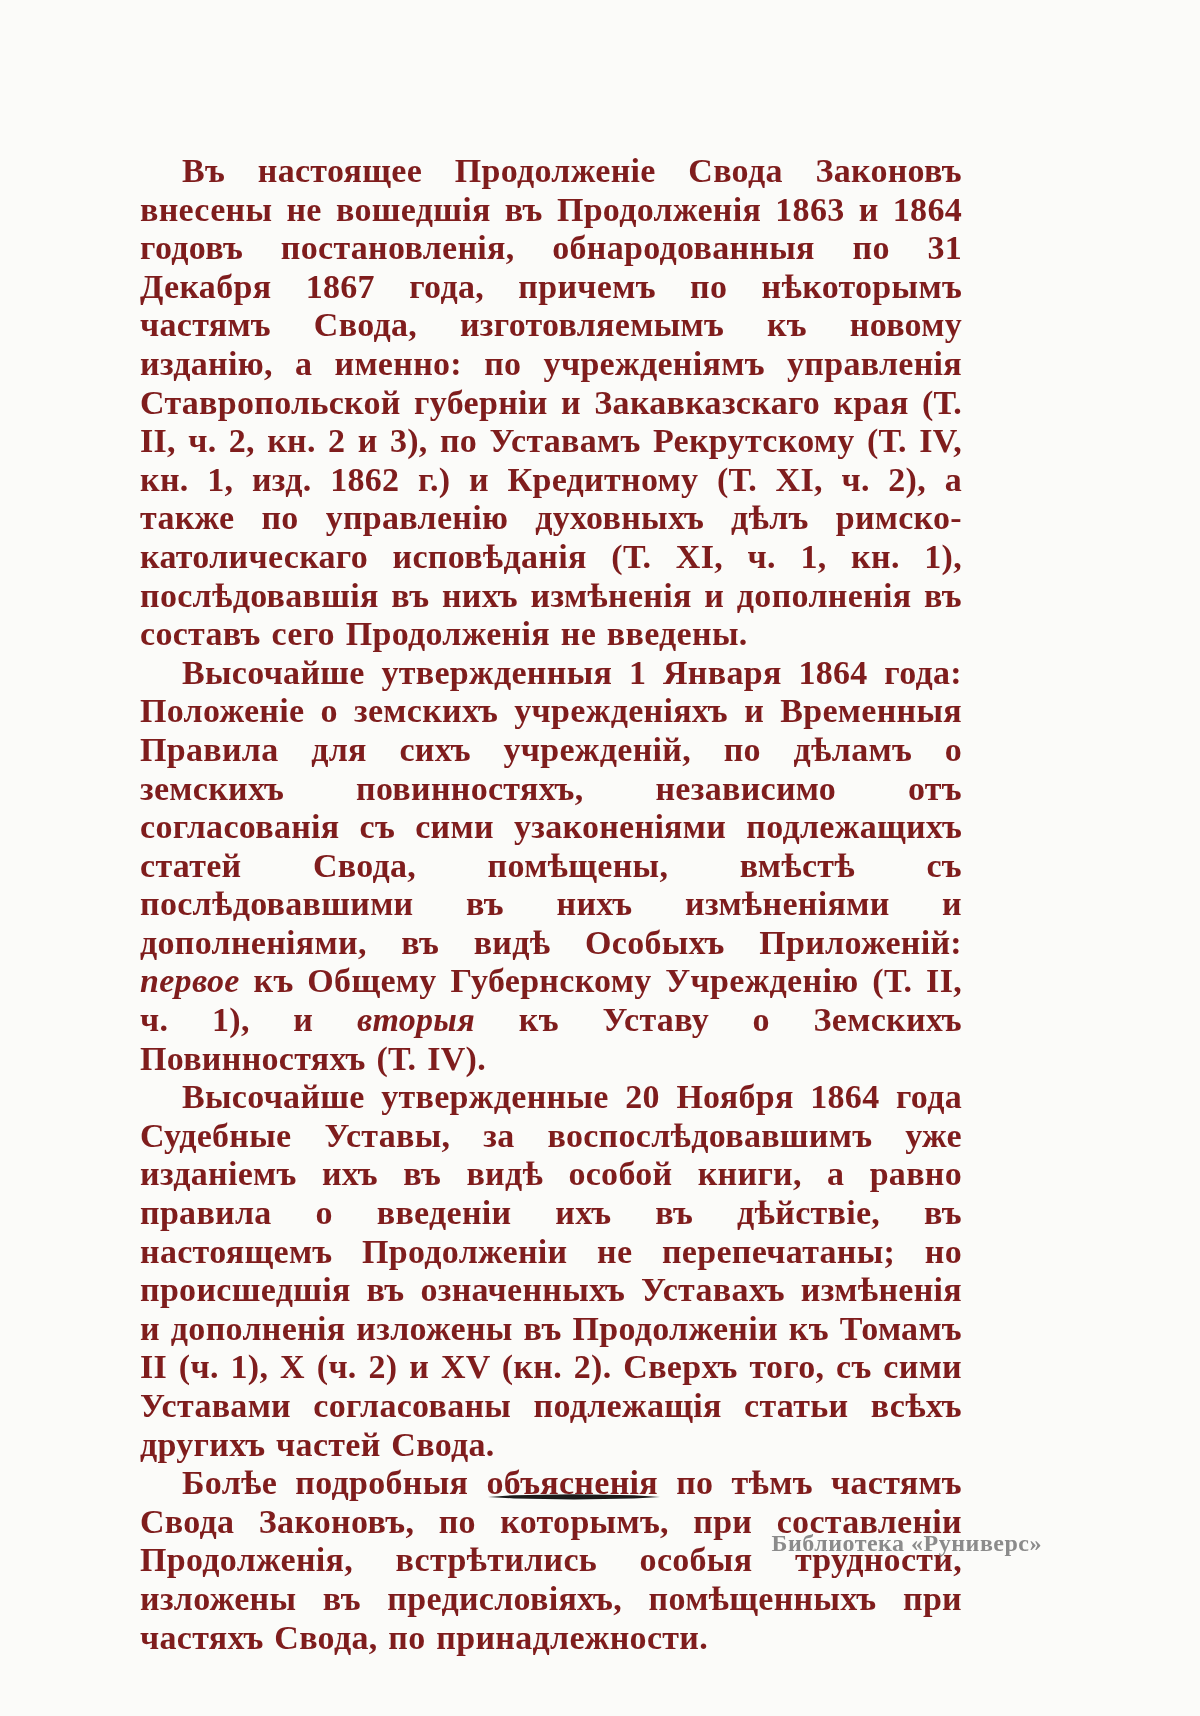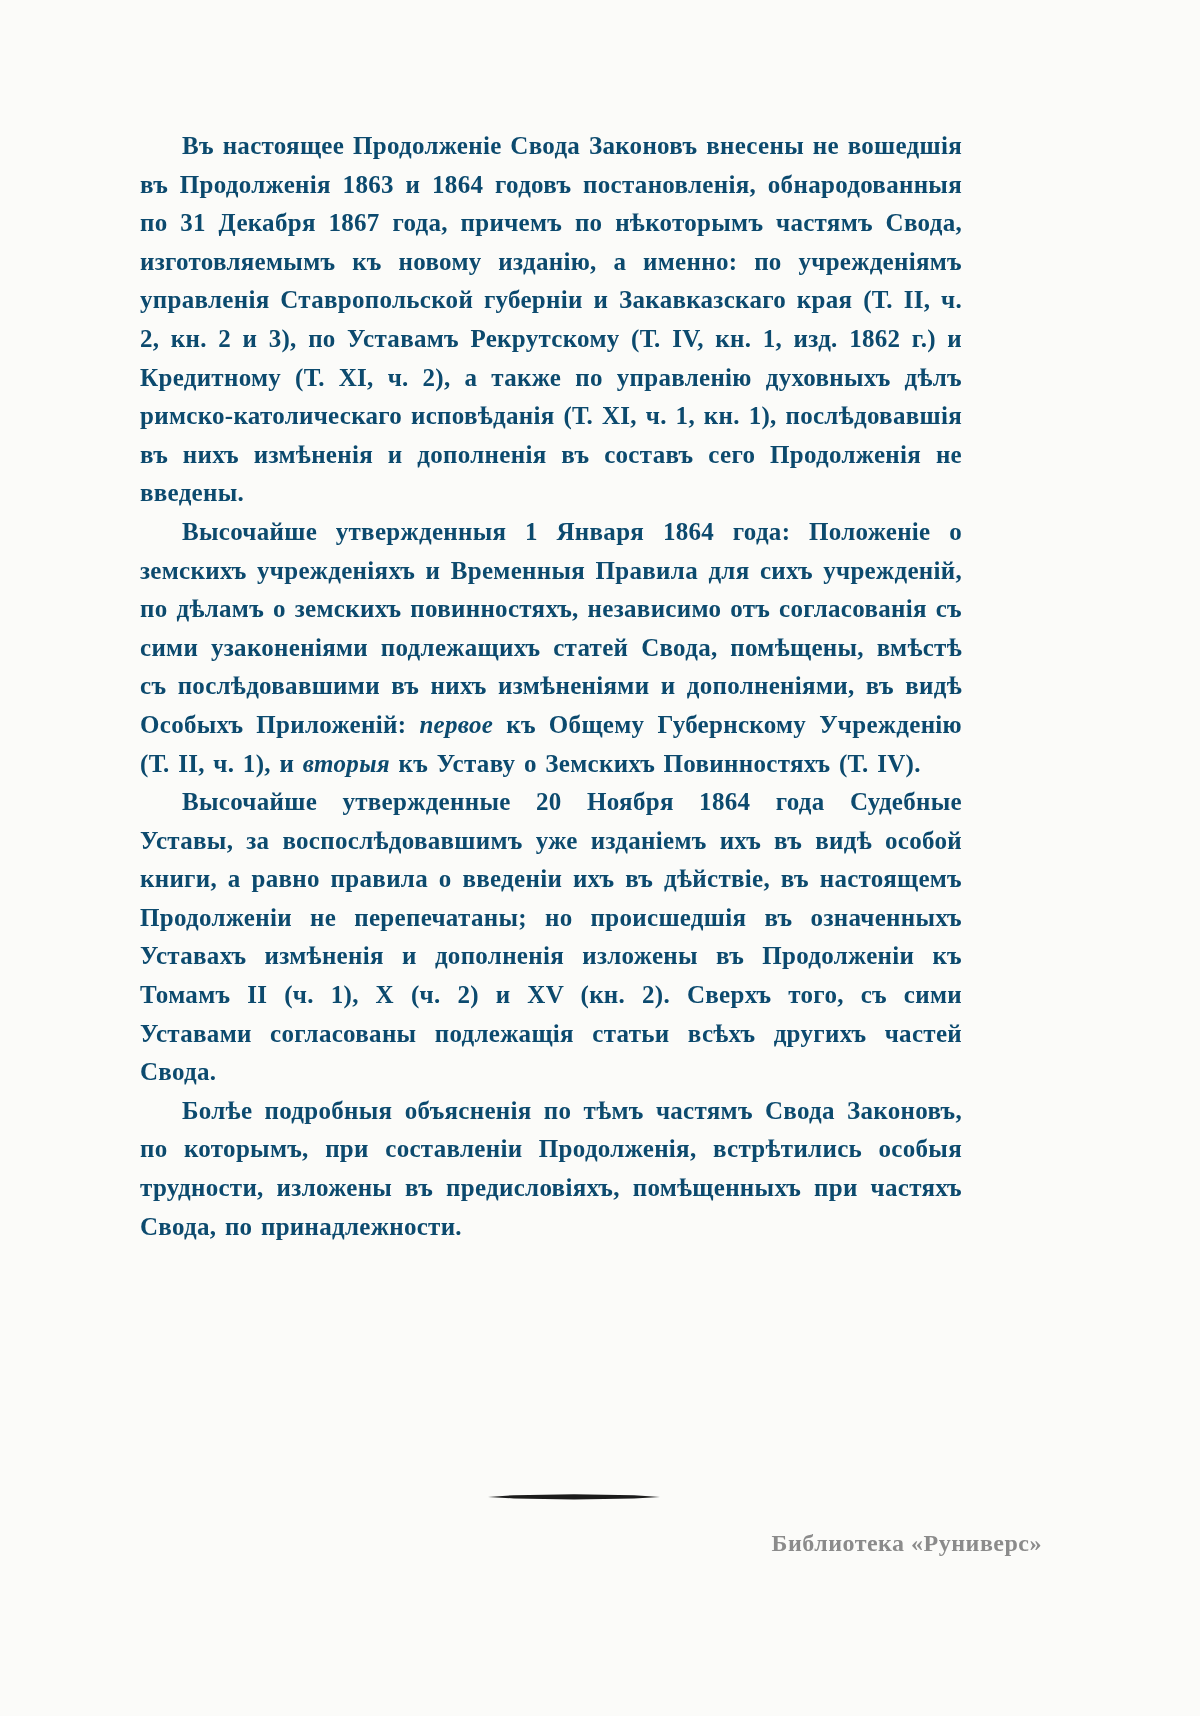--- a/index.html
+++ b/index.html
@@ -14,24 +14,24 @@
     overflow: hidden;
     font-family: "Liberation Serif", "DejaVu Serif", serif;
   }
   .page {
     position: absolute;
     inset: 0;
   }
   .text-block {
     position: absolute;
     left: 140px;
-    top: 127px;
+    top: 152px;
     width: 822px;
-    color: #0c4a6e;
-    font-size: 25px;
+    color: #7f1d1d;
+    font-size: 34px;
     line-height: 38.6px;
     font-weight: 700;
     text-align: justify;
     letter-spacing: 0.3px;
     word-spacing: 2px;
   }
   .para {
     margin: 0;
     text-indent: 42px;
   }

